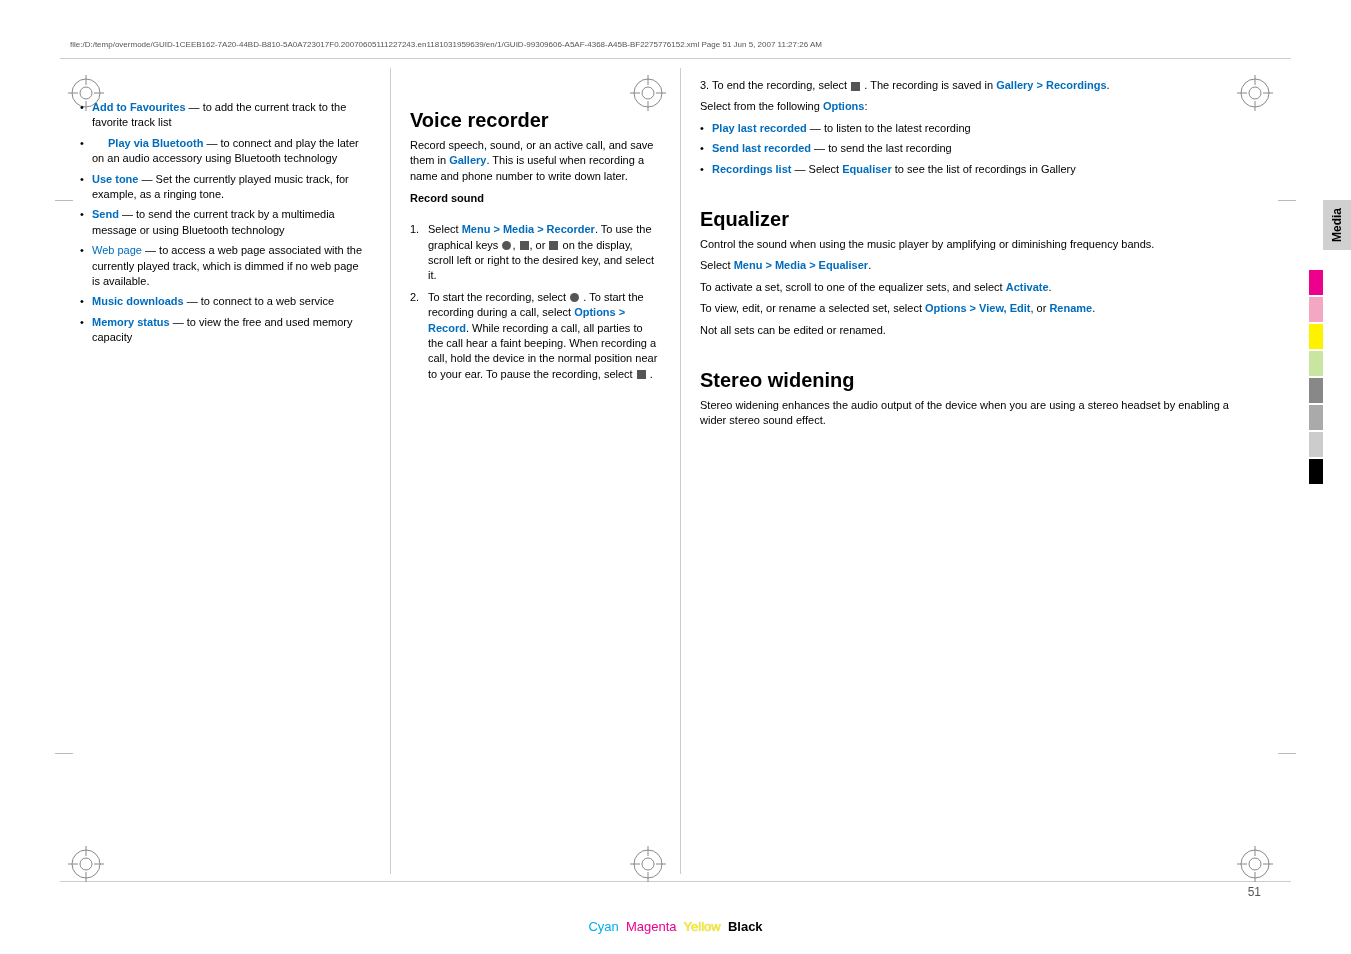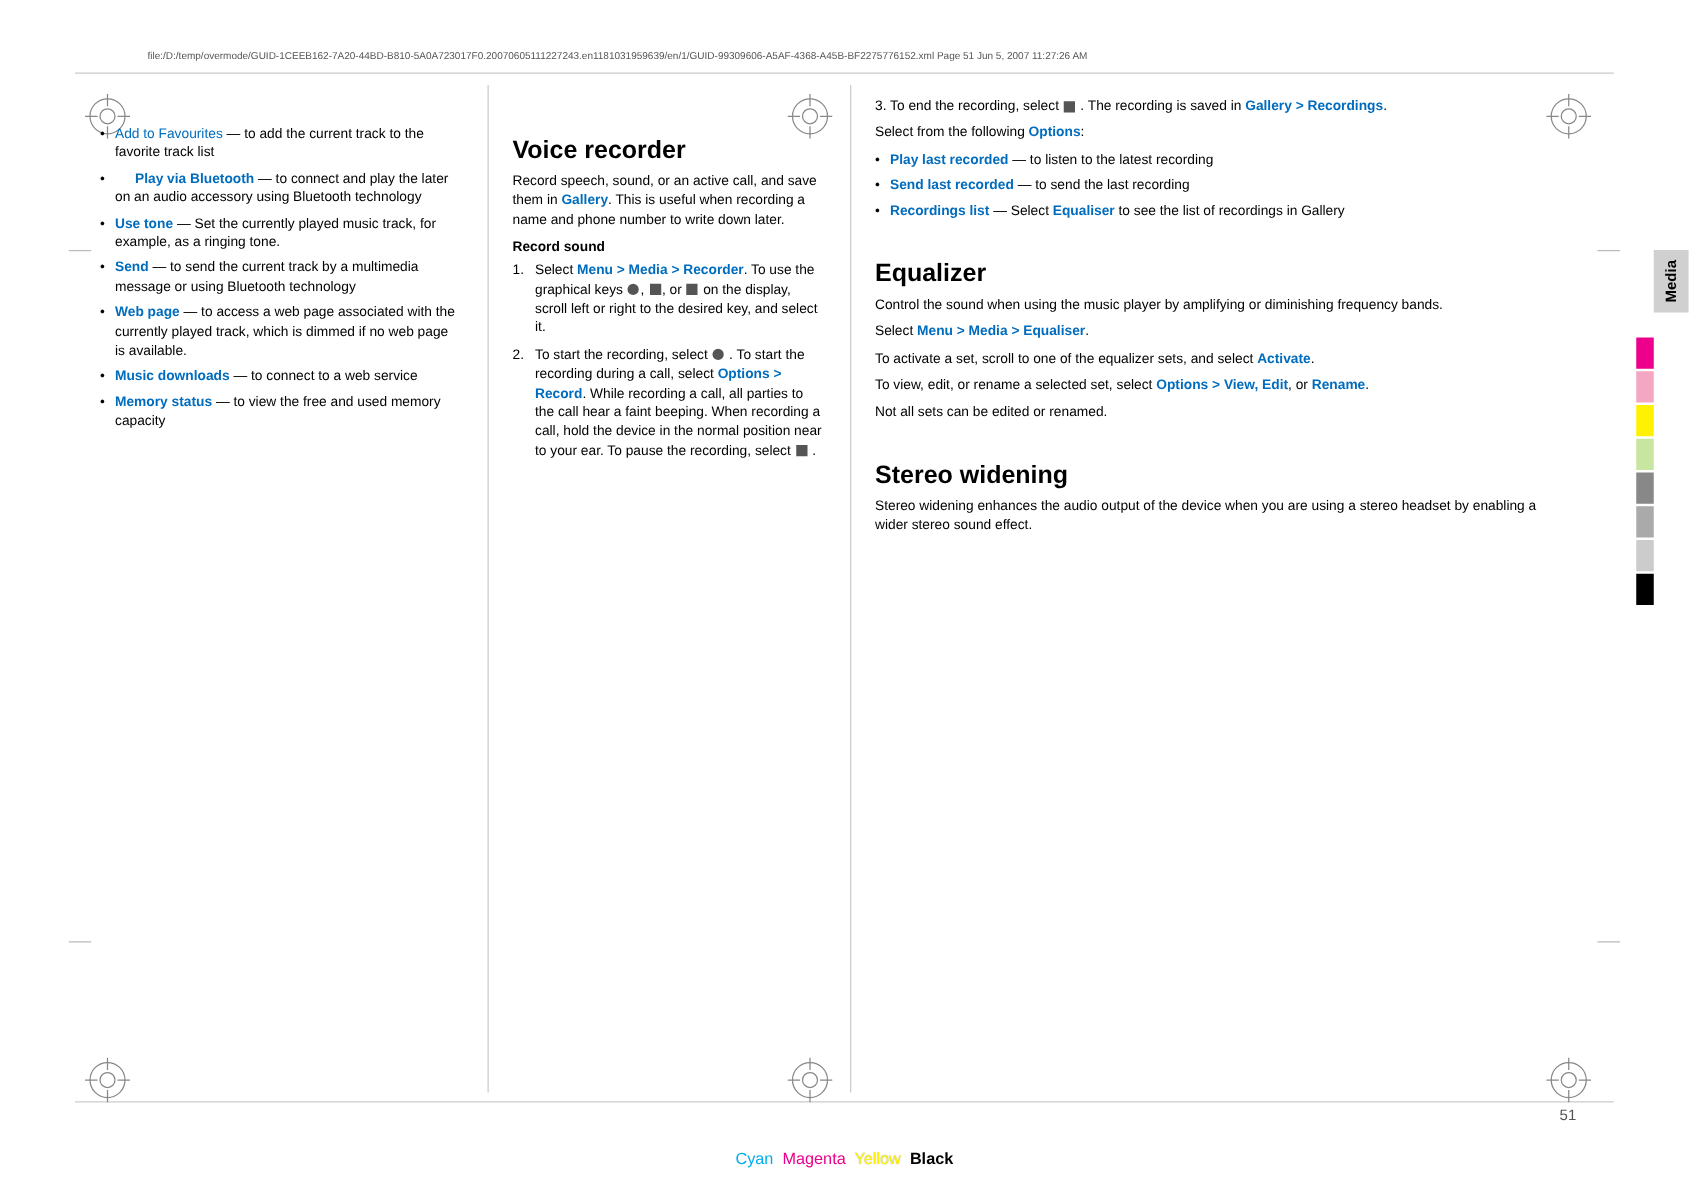--- a/index.html
+++ b/index.html
@@ -32,21 +32,20 @@
       background: #ccc;
     }
 
     
     .header-path {
       position: absolute;
       top: 40px;
       left: 70px;
       font-size: 8px;
       color: #555;
-      margin-left: 48px;
     }
 
     
     .crosshair {
       position: absolute;
       width: 36px;
       height: 36px;
     }
     .crosshair svg {
       width: 100%;
@@ -89,37 +88,37 @@
       line-height: 1.4;
       font-size: 11px;
     }
     .bullet-list li::before {
       content: "•";
       position: absolute;
       left: 0;
       color: #000;
     }
     .bullet-list li .bold-link {
-      font-weight: normal;
+      font-weight: bold;
       color: #006cbe;
     }
 
     
     .section-heading-large {
       font-size: 20px;
       font-weight: bold;
       color: #000;
       margin-bottom: 6px;
       margin-top: 30px;
       line-height: 1.2;
     }
     .sub-heading {
       font-weight: bold;
       font-size: 11px;
-      margin-bottom: 5px;
+      margin-bottom: 18px;
       margin-top: 8px;
     }
 
     
     .numbered-list {
       list-style: none;
       padding: 0;
       margin-bottom: 8px;
     }
     .numbered-list li {
@@ -290,21 +289,21 @@
     </li>
     <li>
       <span class="bold-link" style="font-weight:bold;color:#006cbe;">Use tone</span>
       <span> — Set the currently played music track, for example, as a ringing tone.</span>
     </li>
     <li>
       <span class="bold-link" style="font-weight:bold;color:#006cbe;">Send</span>
       <span> —  to send the current track by a multimedia message or using Bluetooth technology</span>
     </li>
     <li>
-      <span class="bold-link" style="font-weight:bold;color:#006cbe;text-align:right;">Web page</span>
+      <span class="bold-link" style="font-weight:normal;color:#006cbe;text-align:right;">Web page</span>
       <span> —  to access a web page associated with the currently played track, which is dimmed if no web page is available.</span>
     </li>
     <li>
       <span class="bold-link" style="font-weight:bold;color:#006cbe;">Music downloads</span>
       <span> —  to connect to a web service</span>
     </li>
     <li>
       <span class="bold-link" style="font-weight:bold;color:#006cbe;">Memory status</span>
       <span> —  to view the free and used memory capacity</span>
     </li>

